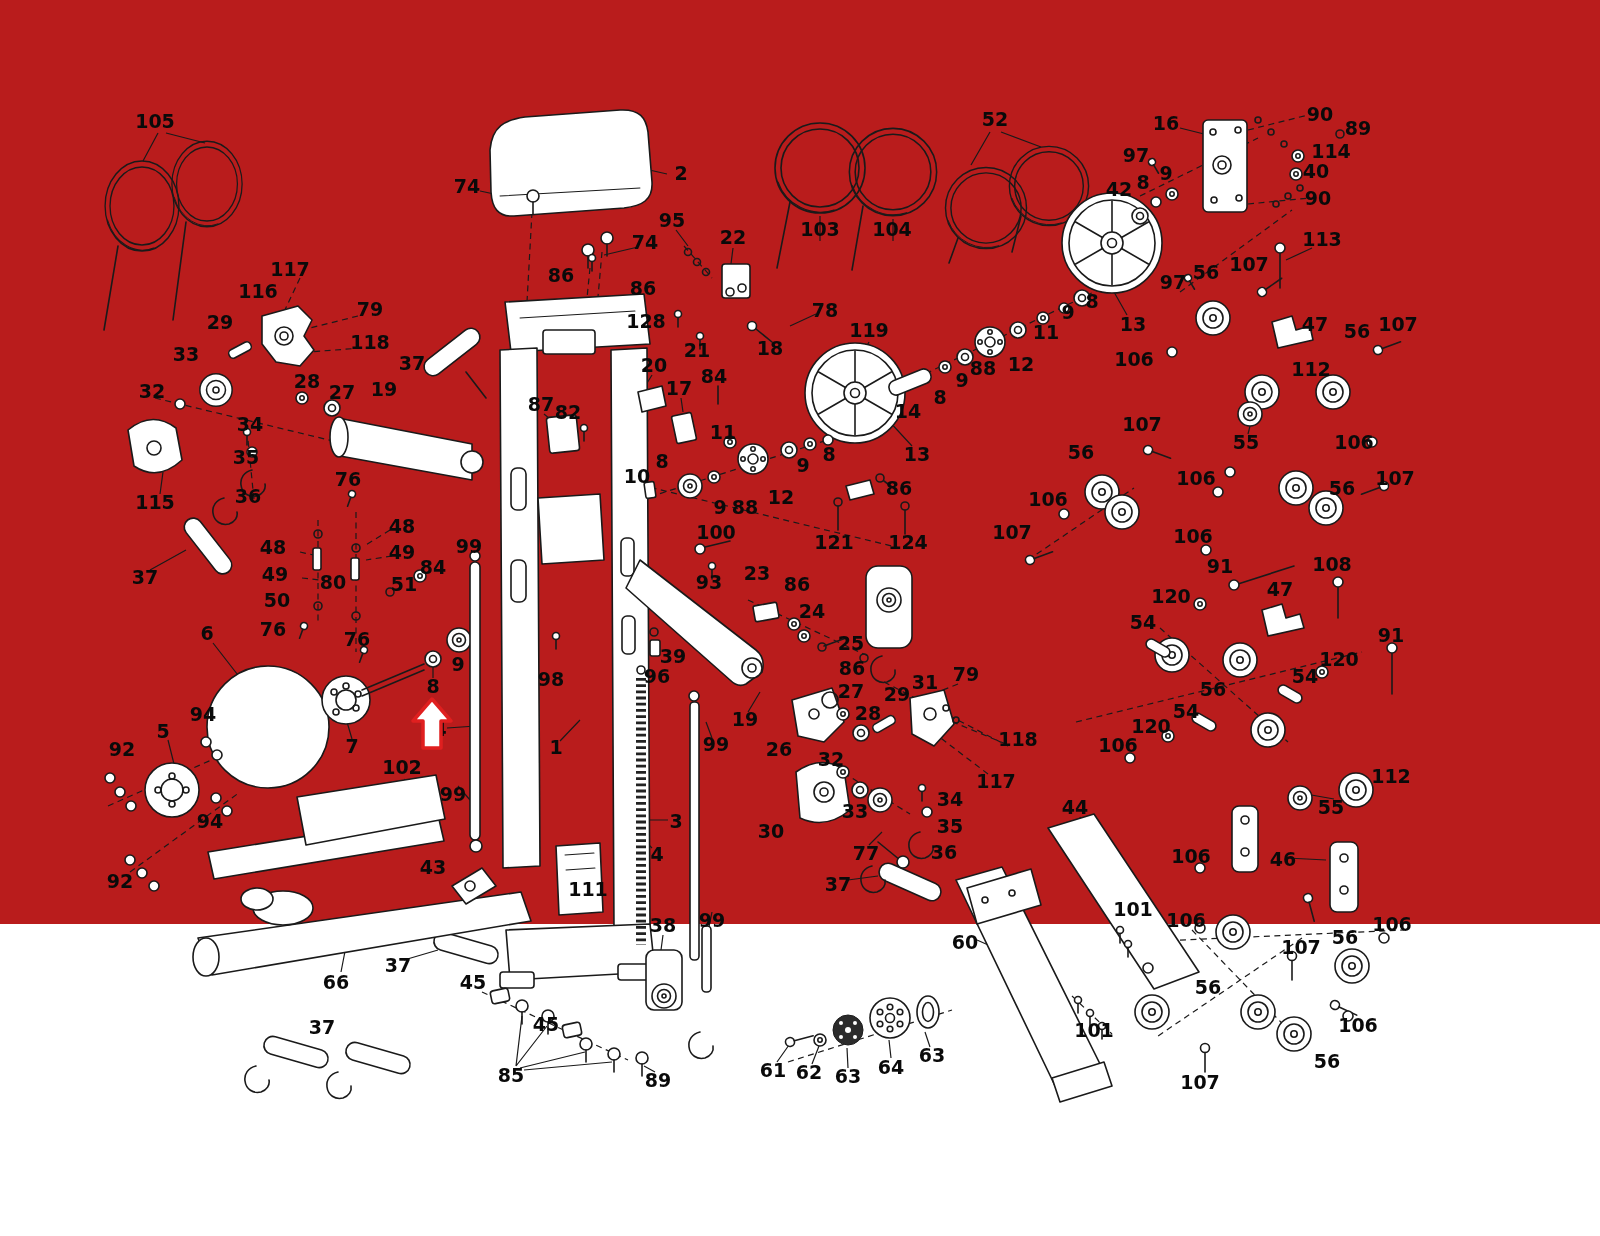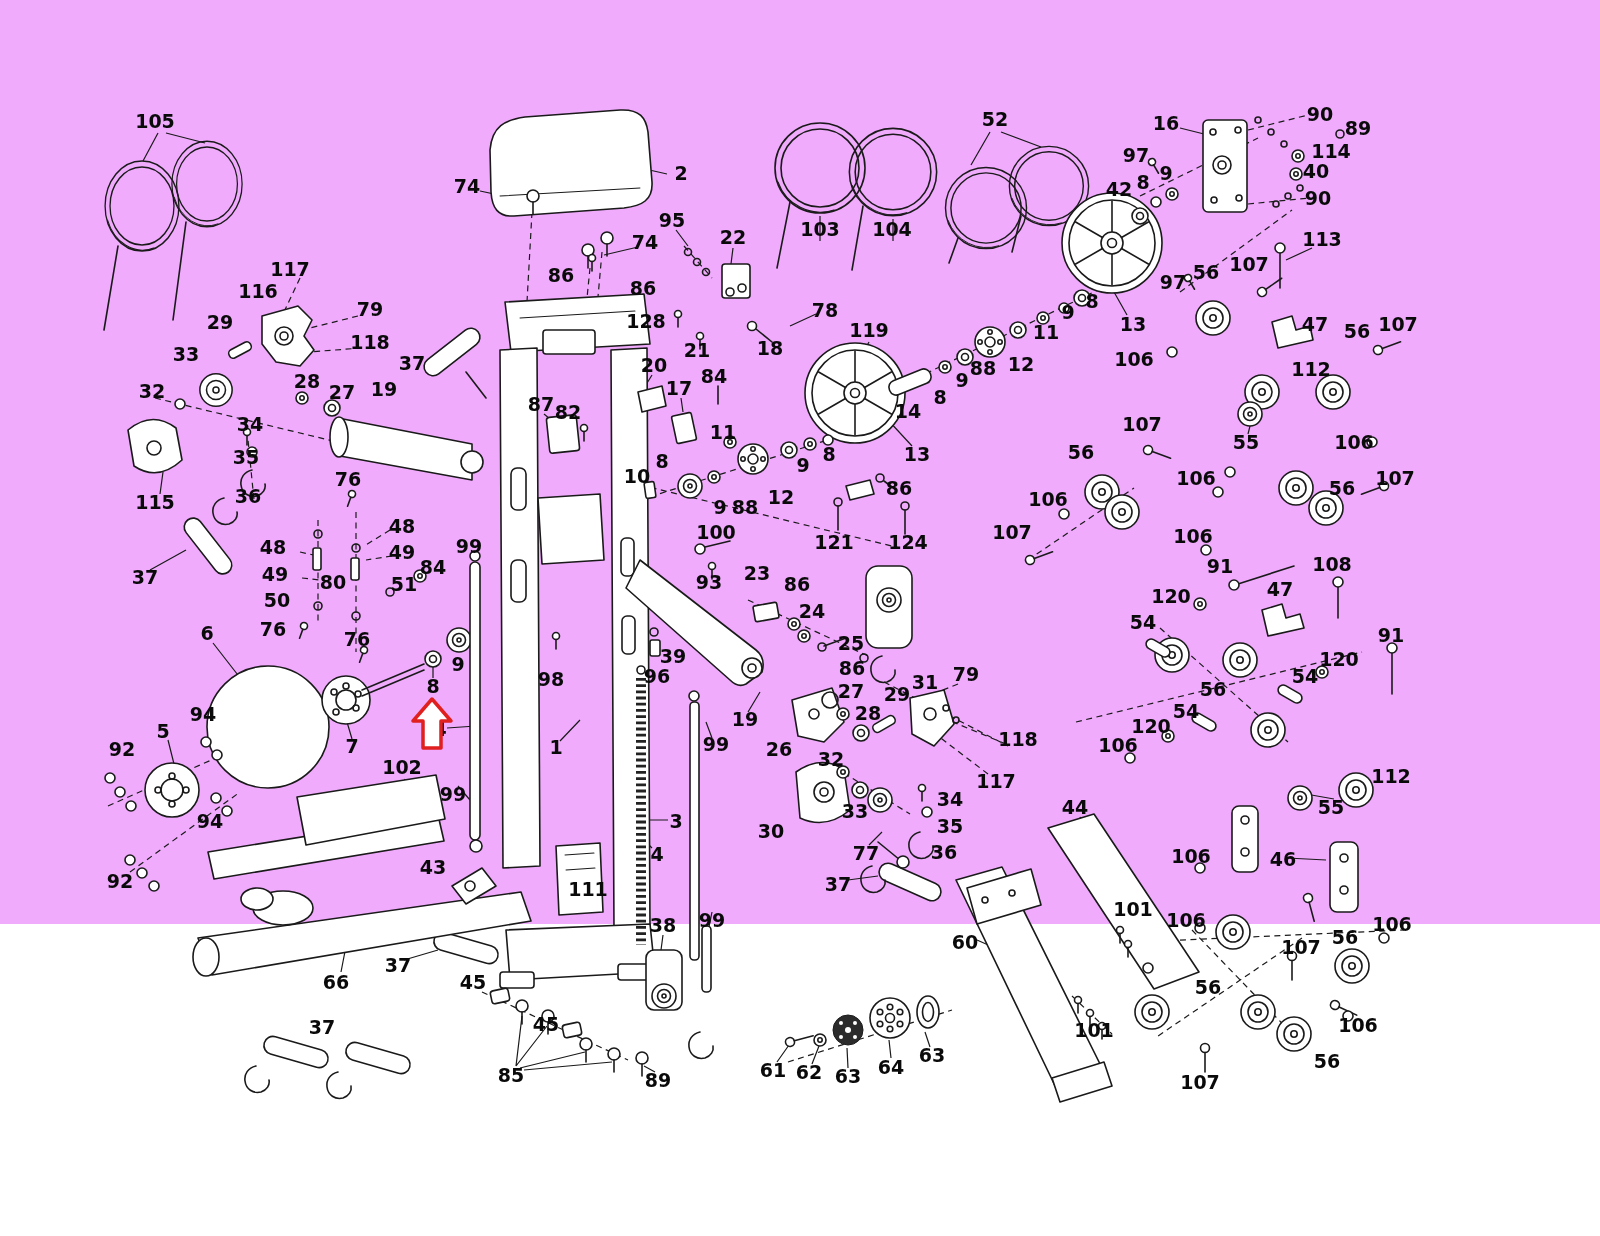--- a/index.html
+++ b/index.html
@@ -1,16 +1,16 @@
 <!DOCTYPE html>
 <html><head>
 <meta charset="utf-8">
 <style>
   html,body{margin:0;padding:0;background:#ffffff;width:1600px;height:1236px;overflow:hidden;}
-  .stage{position:relative;width:1600px;height:924px;background:#f0abfc;}
+  .stage{position:relative;width:1600px;height:924px;background:#b91c1c;}
   svg{display:block;}
   svg .ln{stroke:#1a1a1a;fill:none;stroke-width:1.6;stroke-linejoin:round;stroke-linecap:round;}
   svg .fw{fill:#ffffff;}
   svg .thin{stroke-width:1.05;}
   svg .dash{stroke:#1a1a1a;fill:none;stroke-width:1.2;stroke-dasharray:6 4.5;}
   svg .lead{stroke:#1a1a1a;fill:none;stroke-width:1.2;}
   svg .spring{stroke:#222;fill:none;stroke-width:10;stroke-dasharray:2.8 3.4;}
   text.lbl{font:bold 19px "DejaVu Sans", sans-serif;fill:#0a0a0a;}
 </style>
 </head>

